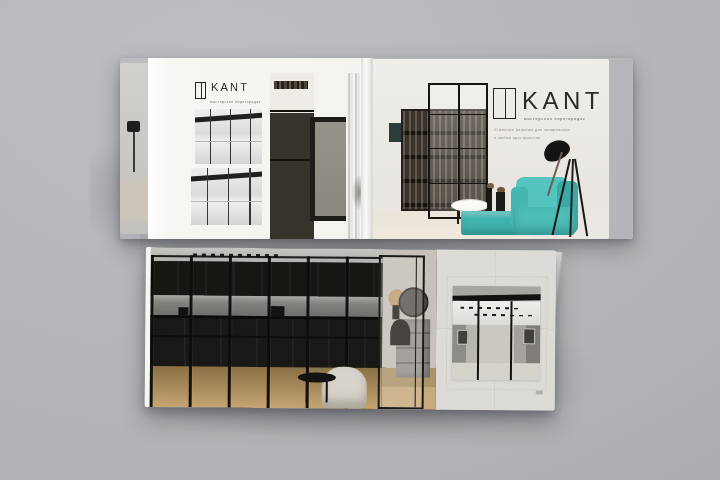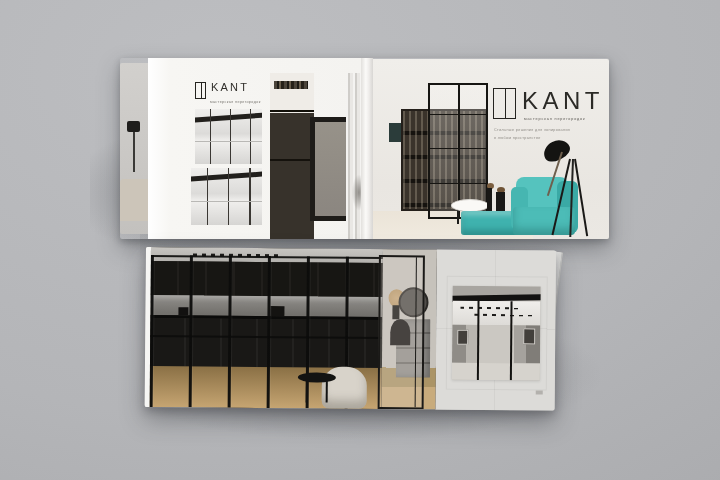--- a/index.html
+++ b/index.html
@@ -4,21 +4,21 @@
 <style>
   html,body{margin:0;padding:0;}
   .stage{position:relative;width:720px;height:480px;overflow:hidden;
     background:radial-gradient(130% 130% at 30% 15%, #bdbec1 0%, #b4b5b8 55%, #a7a8ab 100%);
     font-family:"Liberation Sans", sans-serif;}
   .abs{position:absolute;}
   
   .smudge{background:radial-gradient(ellipse at 45% 45%, rgba(62,64,69,.32) 0%, rgba(62,64,69,.12) 45%, transparent 72%);}
   
   .spread{left:120px;top:58px;width:489px;height:181px;border-radius:2px;
-    box-shadow:0 10px 22px rgba(44,46,51,.35), 0 3px 7px rgba(44,46,51,.28);}
+    box-shadow:0 10px 22px rgba(44,46,51,.35), 0 3px 7px rgba(44,46,51,.28);padding-left:24px;}
   .backstrip{left:0;top:5px;width:30px;height:171px;border-radius:2px 0 0 2px;
     background:linear-gradient(180deg,#d2d0cd,#c3c1be);}
   .leftpage{left:28px;top:0;width:213px;height:181px;
     background:linear-gradient(90deg,#ffffff 0,#f7f6f3 22px,#f4f3f0 100%);}
   .spine{left:241px;top:0;width:12px;height:181px;
     background:linear-gradient(90deg,#e2e0dd,#fbfaf8 40%,#efedeb 65%,#d8d6d3);}
   .cover{left:253px;top:1px;width:236px;height:180px;border-radius:0 2px 2px 0;
     background:linear-gradient(180deg,#f0eeea,#e9e6e1 70%,#ebe8e3);}
   
   .logoicon{border:1.5px solid #24231f;position:relative;background:transparent;}

